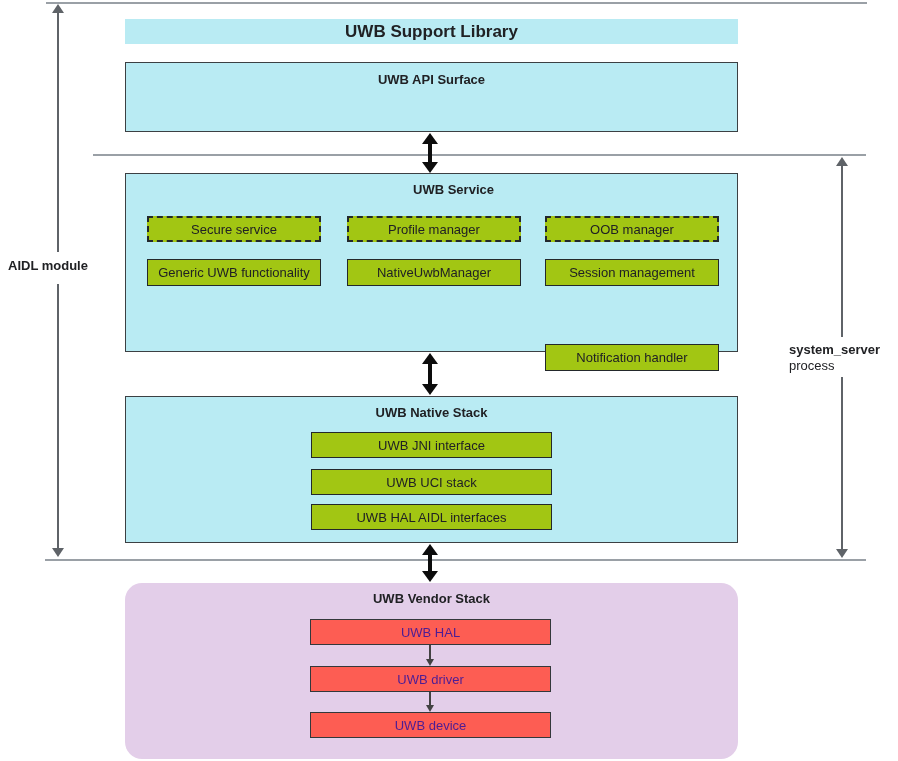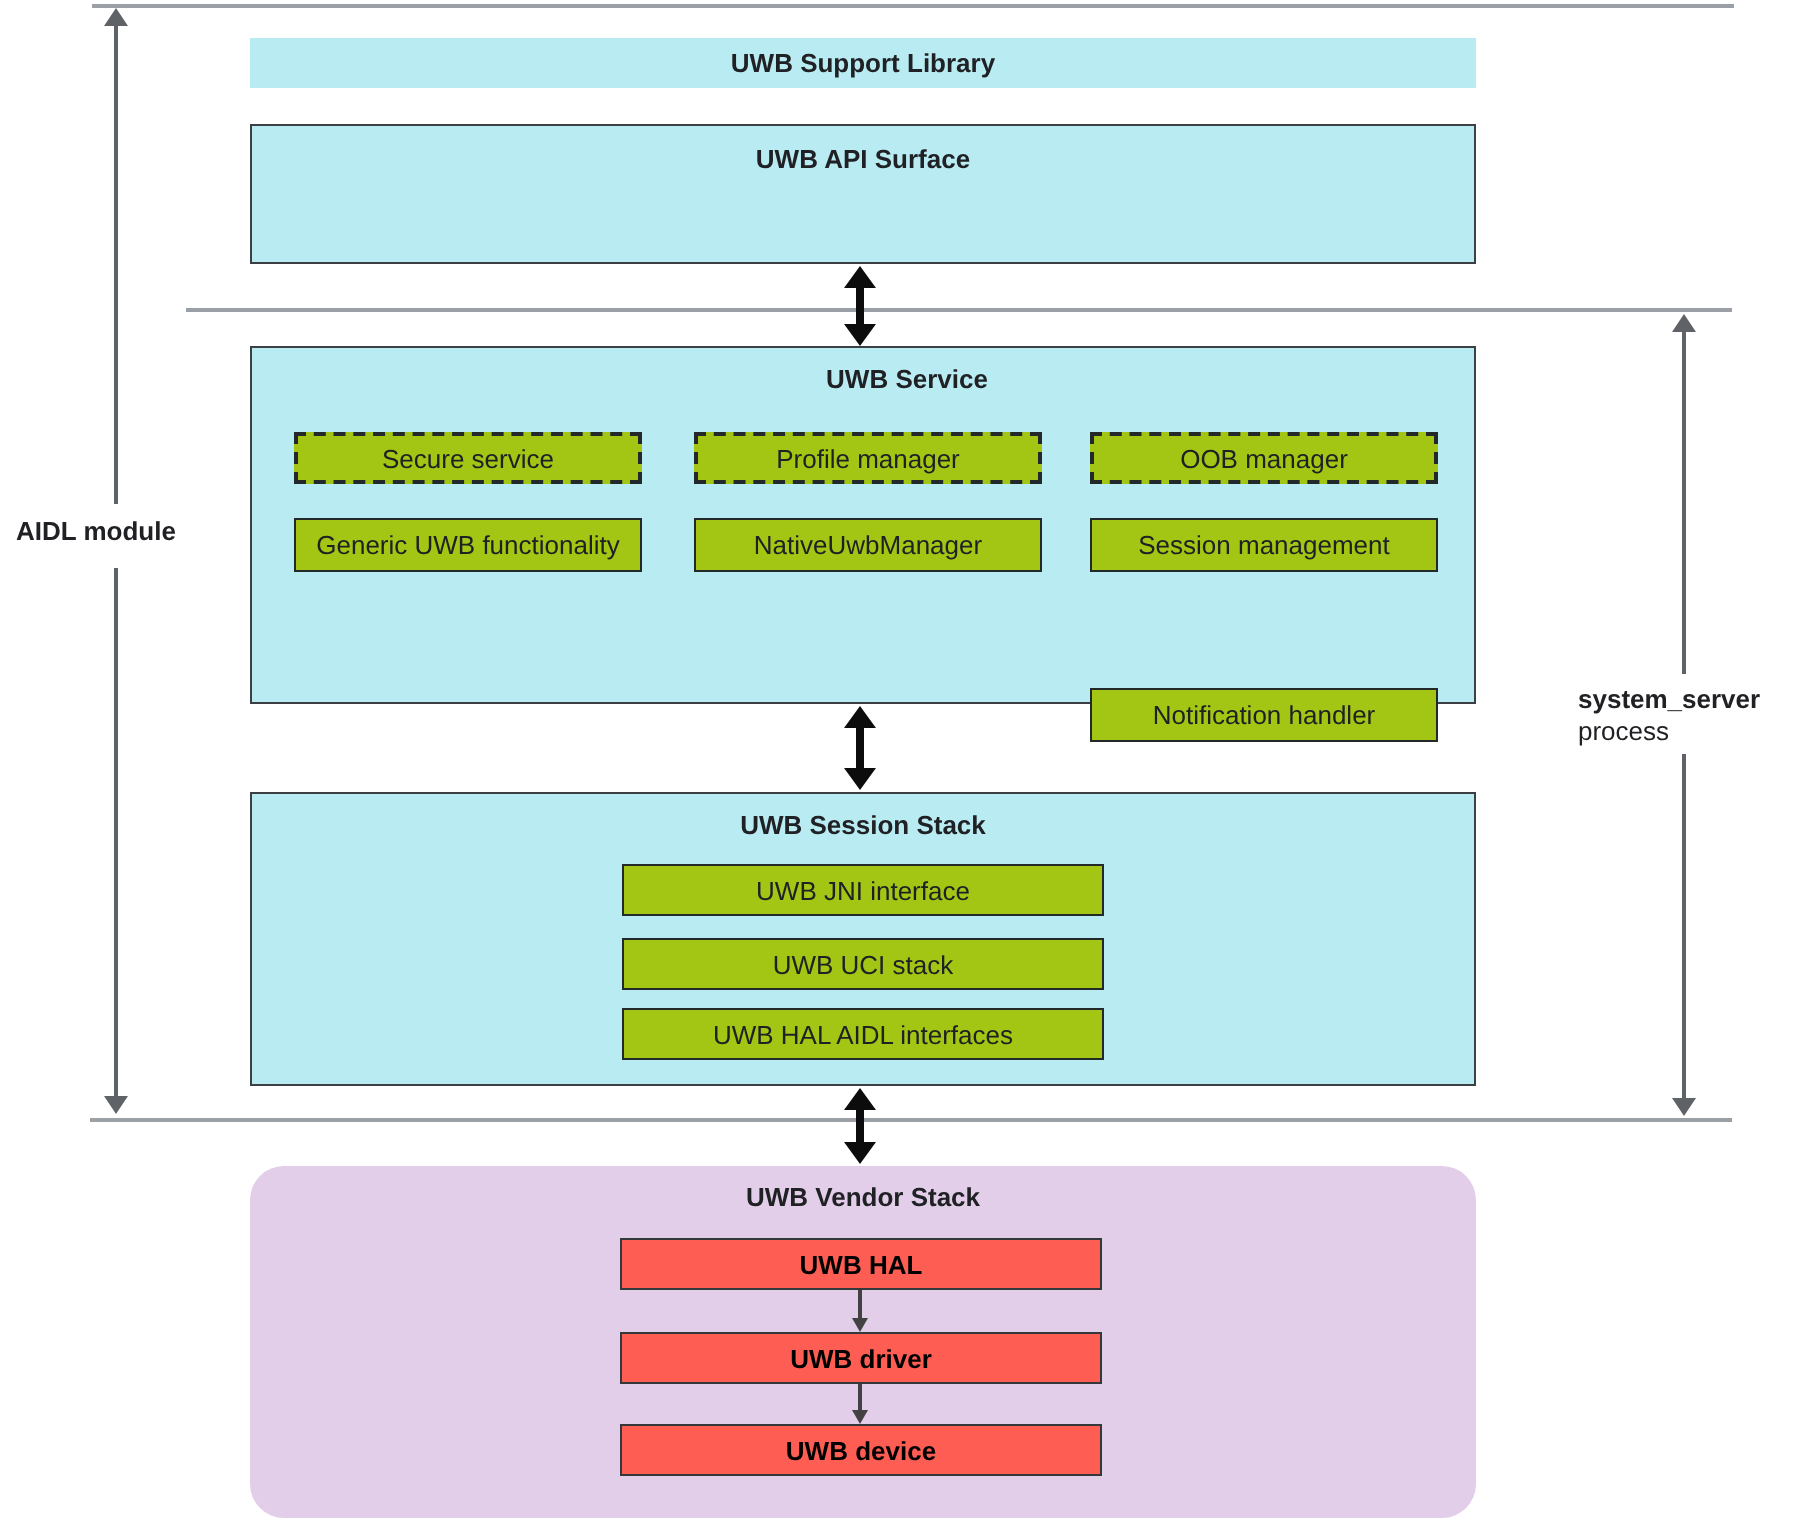--- a/index.html
+++ b/index.html
@@ -66,21 +66,21 @@
   }
   .layer.bordered { border: 1.5px solid #3c4043; }
   .layer-title {
     position: absolute;
     left: 0; right: 0;
     text-align: center;
     font-weight: bold;
     font-size: 13px;
   }
 
-  .support-bar { top: 19px; height: 25px; display: flex; align-items: center; justify-content: center; font-weight: bold; font-size: 13px; }
+  .support-bar { top: 19px; height: 25px; display: flex; align-items: center; justify-content: center; font-weight: bold; font-size: 17px; }
   .api-box     { top: 62px;  height: 70px; }
   .service-box { top: 173px; height: 179px; }
   .native-box  { top: 396px; height: 147px; }
   .vendor-box  { top: 583px; height: 176px; background: var(--purple, #e3cee9); border-radius: 17px; }
 
   
   .chip {
     position: absolute;
     box-sizing: border-box;
     background: var(--green, #a2c613);
@@ -90,22 +90,22 @@
     justify-content: center;
     font-size: 13px;
     color: var(--text-dark, #202124);
   }
   .chip.dashed { border: 2px dashed #23282b; }
 
   
   .chip.red {
     background: var(--red, #fd5d53);
     border: 1.5px solid #33383b;
-    color: #000000;
-    font-weight: bold;
+    color: #4c1d95;
+    font-weight: normal;
   }
 
   
   .dbl-arrow { position: absolute; width: 16px; z-index: 4; }
   .dbl-arrow .line {
     position: absolute; left: 6px; top: 9px; bottom: 9px; width: 4px;
     background: #0c0c0c;
   }
   .dbl-arrow .head-up {
     position: absolute; top: 0; left: 0; width: 0; height: 0;
@@ -183,21 +183,21 @@
     <div class="chip" style="left:419px; top:128px; width:174px; height:27px;margin-top:42px;">Notification handler</div>
   </div>
 
   <div class="dbl-arrow" style="left:422px; top:353px; height:42px;">
     <div class="head-up"></div>
       <div class="line"></div>
       <div class="head-down"></div>
   </div>
 
   <div class="layer bordered native-box">
-    <div class="layer-title" style="top:8px;">UWB Session Stack</div>
+    <div class="layer-title" style="top:8px;">UWB Native Stack</div>
     <div class="chip" style="left:185px; top:35px;  width:241px; height:26px;">UWB JNI interface</div>
     <div class="chip" style="left:185px; top:72px;  width:241px; height:26px;">UWB UCI stack</div>
     <div class="chip" style="left:185px; top:107px; width:241px; height:26px;">UWB HAL AIDL interfaces</div>
   </div>
 
   <div class="dbl-arrow" style="left:422px; top:544px; height:38px;">
     <div class="head-up"></div>
       <div class="line"></div>
       <div class="head-down"></div>
   </div>

